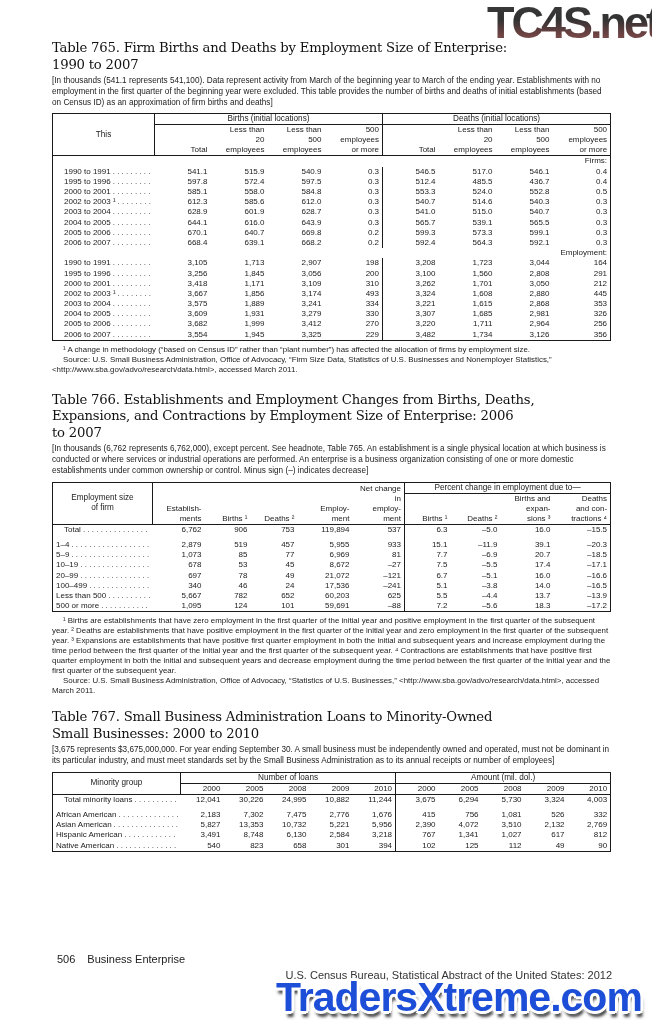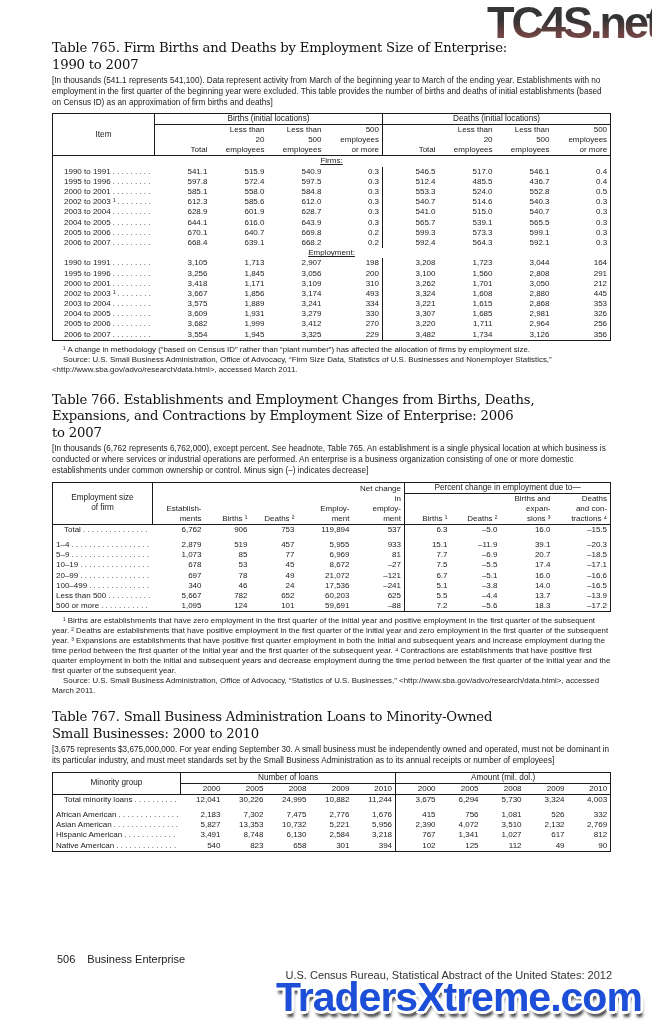--- a/index.html
+++ b/index.html
@@ -22,21 +22,21 @@
     font-size:8px; line-height:10px; border:1px solid #1a1a1a; border-top:1.6px solid #1a1a1a; }
   table.stat th, table.stat td{ padding:0 3px; font-weight:normal; }
   th.item-h{ text-align:center; vertical-align:middle; font-size:8.2px; border-right:1px solid #1a1a1a; }
   th.grp{ text-align:center; font-size:8.2px; border-bottom:1px solid #1a1a1a; padding:1px 2px; }
   th.colh{ text-align:right; vertical-align:bottom; white-space:pre-line; padding:1px 3px 2px 1px; }
   .dl{ border-left:1px solid #1a1a1a; }
   thead tr:last-child th{ border-bottom:1px solid #1a1a1a; }
   thead th[rowspan]{ border-bottom:1px solid #1a1a1a; }
   td.num{ text-align:right; white-space:nowrap; }
   td.lbl{ overflow:hidden; }
-  td.sec{ text-align:center;text-decoration:underline; }
+  td.sec{ text-align:right; }
   .lw{ display:flex; align-items:baseline; overflow:hidden; }
   .lw > span:first-child{ white-space:nowrap; }
   .dots{ flex:1; overflow:hidden; white-space:nowrap; margin-left:2px; color:#2a2a2a; }
   .dots::before{ content:". . . . . . . . . . . . . . . . . . . . . . . . ."; }
   .ind .lw{ padding-left:8px; }
   .b{ font-weight:bold; }
   tr.gap td{ padding-top:5px; }
   tbody tr td{ height:10.2px; }
 
   
@@ -104,21 +104,21 @@
           <col style="width:57px">
           <col style="width:57px">
           <col style="width:58px">
         <col style="width:56px">
           <col style="width:57px">
           <col style="width:57px">
           <col style="width:58px">
       </colgroup>
       <thead>
         <tr>
-          <th class="item-h" rowspan="2">Item</th>
+          <th class="item-h" rowspan="2">This</th>
           <th class="grp" colspan="4">Births (initial locations)</th>
           <th class="grp dl" colspan="4">Deaths (initial locations)</th>
         </tr>
         <tr>
           <th class="colh">Total</th>
           <th class="colh">Less than
 20
 employees</th>
           <th class="colh">Less than
 500

